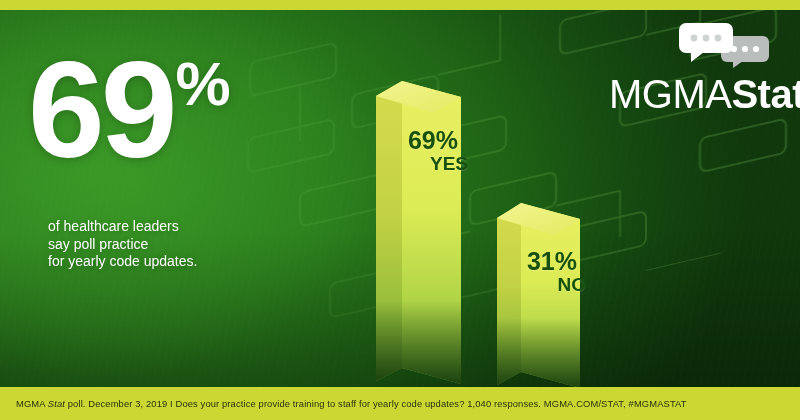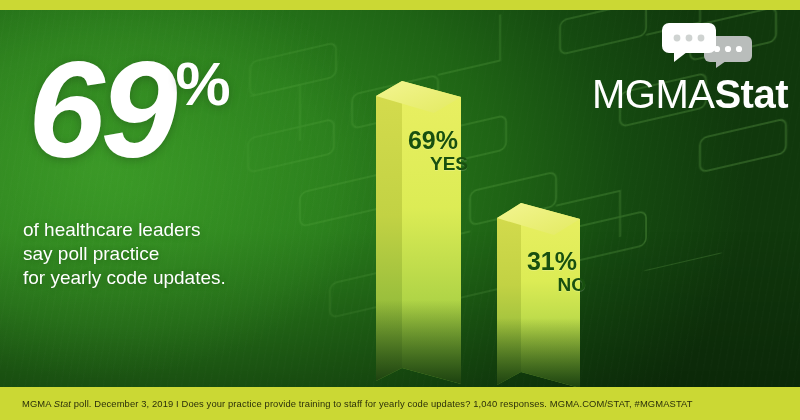--- a/index.html
+++ b/index.html
@@ -39,51 +39,51 @@
   .bar-top{
     position:absolute;left:0;top:0;width:800px;height:10px;
     background:#cbd834;
   }
   .footer{
     position:absolute;left:0;bottom:0;width:800px;height:33px;
     background:#cbd834;
     display:flex;align-items:center;
   }
   .footer-text{
-    padding-left:22px;
+    padding-left:16px;
     font-size:9.4px;letter-spacing:.12px;color:#2b2f0a;
     white-space:nowrap;
   }
   .footer-text i{font-style:italic;}
 
   
   .headline{
     position:absolute;left:28px;top:52px;
     color:#ffffff;line-height:.84;
     white-space:nowrap;
     text-shadow:0 2px 10px rgba(0,0,0,.22);
   }
   .headline .num{
-    font-size:138px;font-weight:bold;letter-spacing:-4px;font-style:italic;
+    font-size:138px;font-weight:bold;letter-spacing:-4px;
   }
   .headline .pct{
     font-size:62px;font-weight:bold;
     vertical-align:top;position:relative;top:6px;left:2px;letter-spacing:-2px;
   }
 
   .subcopy{
-    position:absolute;left:23px;top:218px;
-    color:#ffffff;font-size:19px;line-height:1.26;
+    position:absolute;left:48px;top:218px;
+    color:#ffffff;font-size:14px;line-height:1.26;
     text-shadow:0 1px 6px rgba(0,0,0,.25);
   }
   .subcopy div{white-space:nowrap;}
 
   
   .logo{
-    position:absolute;right:28px;top:22px;
+    position:absolute;right:11px;top:22px;
     width:180px;height:92px;margin-left:20px;
   }
   .bubbles{position:absolute;right:18px;top:0;width:94px;height:46px;}
   .logo-word{
     position:absolute;left:0;bottom:0;width:100%;
     text-align:right;color:#fff;font-size:40px;line-height:1;
     letter-spacing:-.5px;
   }
   .logo-word .mgma{font-weight:300;}
   .logo-word .stat{font-weight:bold;}

